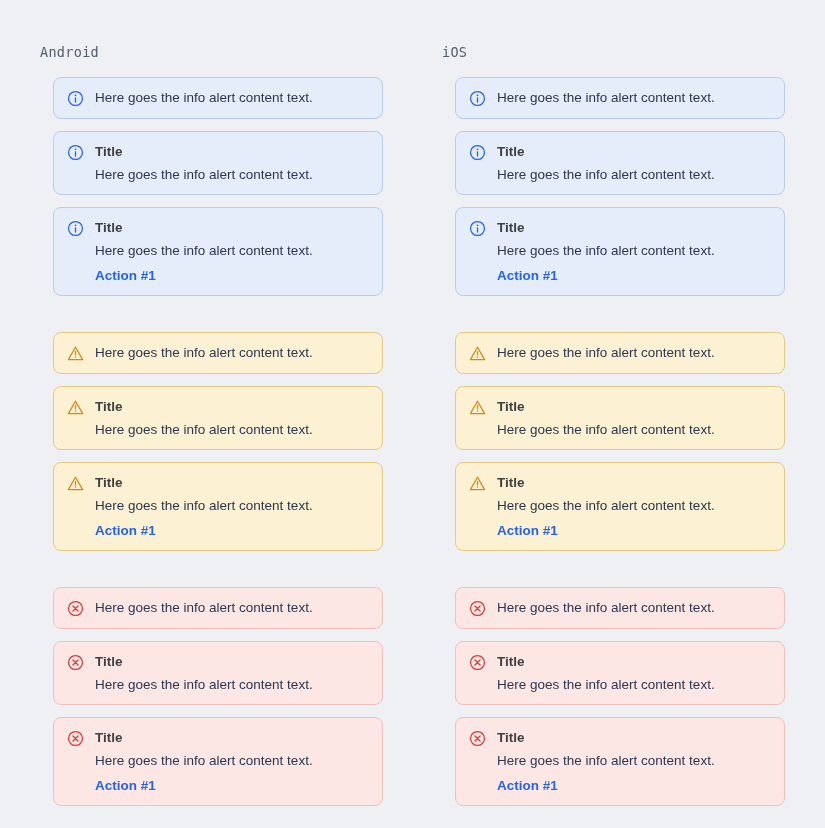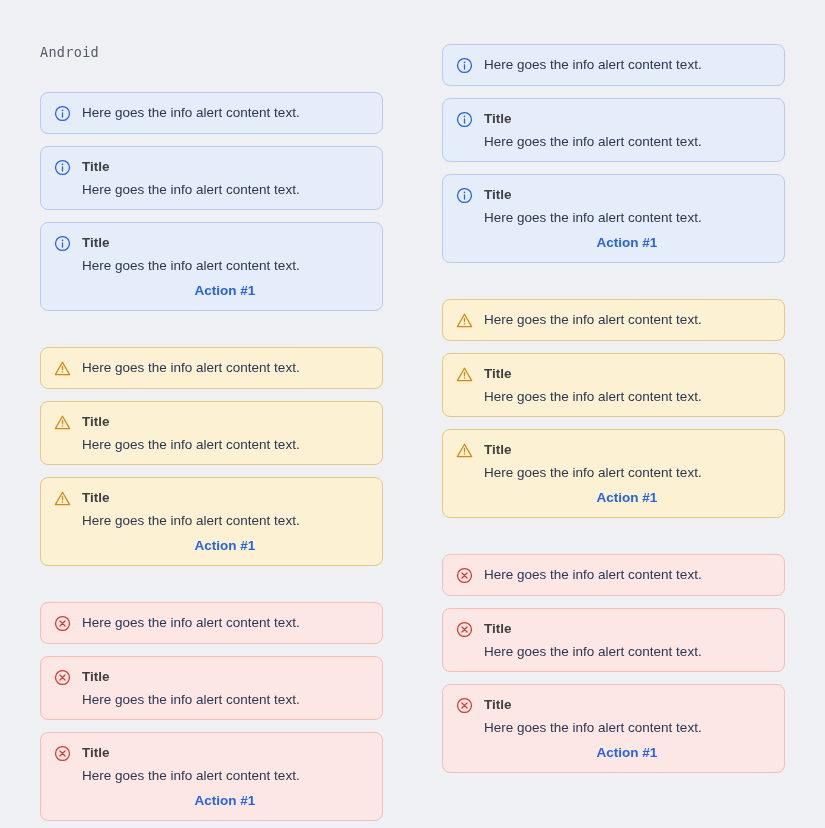--- a/index.html
+++ b/index.html
@@ -9,33 +9,34 @@
     font-family: "Liberation Sans", sans-serif;
   }
   #page { position: relative; width: 825px; height: 828px; overflow: hidden; }
   .columns { display: flex; gap: 59px; padding: 44px 40px 0 40px; }
   .column { width: 343px; display: flex; flex-direction: column; }
   .column-label {
     font-family: "DejaVu Sans Mono", "Liberation Mono", monospace;
     font-size: 13.5px;
     color: #545c6b;
     letter-spacing: 0.3px;
-    margin-bottom: 32px;
+    margin-bottom: 17px;
     height: 16px;
   }
   .alert-group { display: flex; flex-direction: column; }
   .group-gap { height: 24px; }
   .alert {
     display: flex;
     align-items: flex-start;
     border: 1px solid;
     border-radius: 8px;
     padding: 11px 14px 11px 13px;
     margin-bottom: 12px;
     min-height: 40px;
+    margin-left: 13px;
   }
   .alert.info    { background: #e5ecfa; border-color: #b9ccec; }
   .alert.warning { background: #fcf1d2; border-color: #e7c881; }
   .alert.error   { background: #fde7e5; border-color: #f5beb9; }
 
   .alert-icon {
     flex: 0 0 auto;
     width: 17px; height: 17px;
     margin-right: 11px;
     margin-top: 1px;
@@ -51,21 +52,21 @@
   }
   .alert-text {
     font-size: 13.5px;
     font-weight: normal;
     color: #2b3650;
     line-height: 17px;
   }
   .alert.simple .alert-text { line-height: 17px; }
   .alert-action-row {
     display: flex;
-    justify-content: center;
+    justify-content: flex-start;
     margin-top: 9px;
   }
   .alert-action {
     font-size: 13.5px;
     font-weight: bold;
     color: #2563eb;
     cursor: pointer;
     text-decoration: none;
     line-height: 16px;
   }
@@ -182,20 +183,21 @@
               <div class="alert-title">Title</div>
               <div class="alert-text">Here goes the info alert content text.</div>
               <div class="alert-action-row">
                 <a class="alert-action" style="color: rgb(37, 99, 235);">Action #1</a>
               </div>
             </div>
           </div>
         </div>
       </div>
       <div class="column">
+        <div class="column-label">iOS</div>
         <div class="alert-group">
           <div class="alert info simple" style="background: rgb(229, 236, 250); border-color: rgb(185, 204, 236);">
             <span class="alert-icon"><svg viewBox="0 0 20 20" width="17" height="17" fill="none">
                 <circle cx="10" cy="10" r="8.2" stroke="#2563eb" stroke-width="1.5"></circle>
                 <circle cx="10" cy="6.3" r="1" fill="#2563eb"></circle>
                 <path d="M10 9.2 V14.2" stroke="#2563eb" stroke-width="1.5" stroke-linecap="round"></path>
               </svg></span>
             <div class="alert-body">
               <div class="alert-text">Here goes the info alert content text.</div>
             </div>

